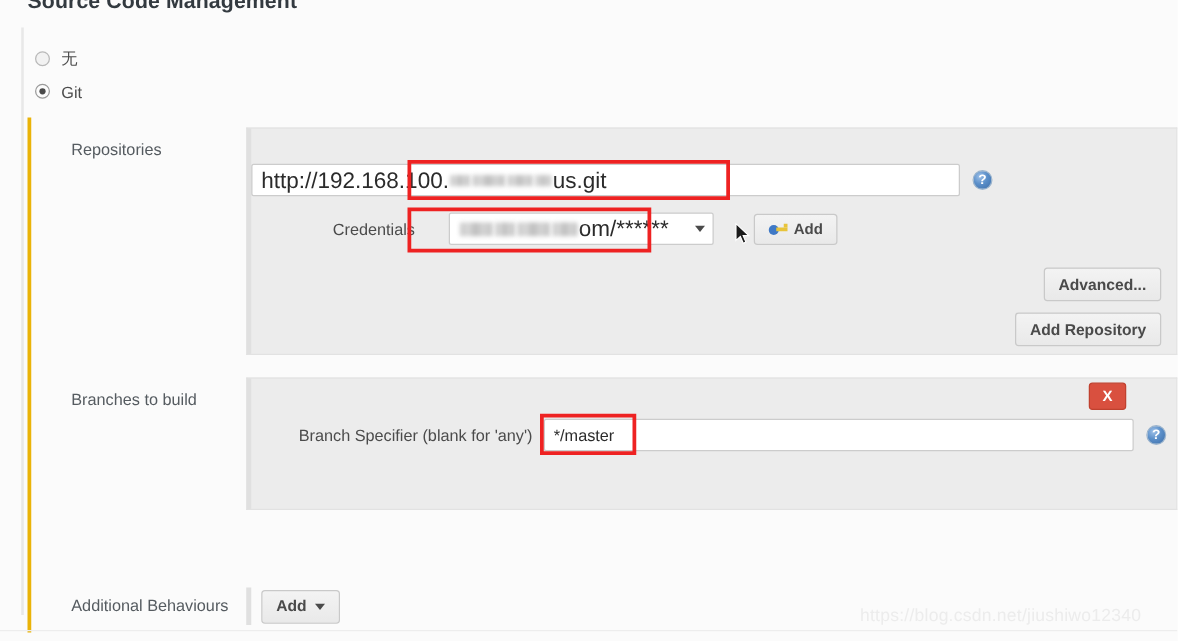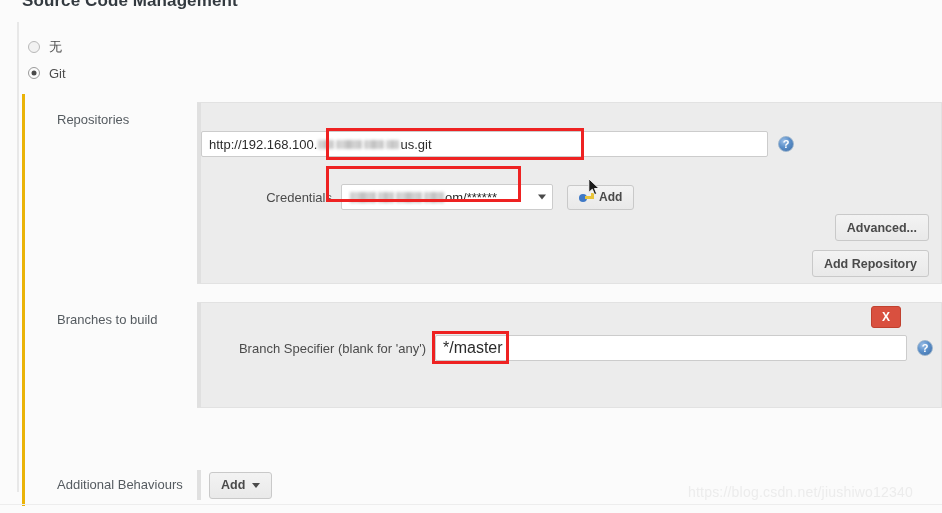--- a/index.html
+++ b/index.html
@@ -149,21 +149,21 @@
     box-sizing: border-box;
   }
 
   input.text-input {
     height: 26px;
     box-sizing: border-box;
     border: 1px solid #cccccc;
     border-radius: 2px;
     background: #ffffff;
     font-family: "Liberation Sans", sans-serif;
-    font-size: 16px;
+    font-size: 13px;
     color: #2b2b2b;
     padding: 0 7px;
     outline: none;
   }
 
   select.select-input {
     height: 26px;
     box-sizing: border-box;
     border: 1px solid #cccccc;
     border-radius: 2px;
@@ -207,21 +207,21 @@
   .redact.b3 { width: 20px; }
   .redact.b4 { width: 13px; }
   .redact.tall { height: 11px; }
 
   .input-faux {
     height: 26px;
     box-sizing: border-box;
     border: 1px solid #cccccc;
     border-radius: 2px;
     background: #ffffff;
-    font-size: 13px;
+    font-size: 18px;
     color: #2b2b2b;
     padding: 0 7px;
     display: flex;
     align-items: center;
     overflow: hidden;
     white-space: nowrap;
   }
 
   
   .btn {
@@ -423,21 +423,21 @@
             <span>http://192.168.100.</span>
               <span class="redact b1"></span>
               <span class="redact b2"></span>
               <span class="redact b3"></span>
               <span class="redact b4"></span>
               <span>us.git</span>
           </div>
           <div class="help-icon" style="margin-left:10px;">?</div>
         </div>
 
-        <div class="field-row" style="left:0; top:81px; width:100%;">
+        <div class="field-row" style="left:0; top:67px; width:100%;gap:18px;">
           <div class="field-label" style="width:140px;">Credentials</div>
           <div class="input-faux" style="width:212px; position:relative;">
             <span class="redact b2 tall"></span>
               <span class="redact b1 tall"></span>
               <span class="redact b2 tall"></span>
               <span class="redact b3 tall"></span>
               <span>om/******</span>
             <span style="position:absolute; right:6px; top:50%; transform:translateY(-50%); width:0;height:0;border-left:4px solid transparent;border-right:4px solid transparent;border-top:5px solid #4a4a4a;"></span>
           </div>
           <button class="btn small" style="margin-left:14px;">

